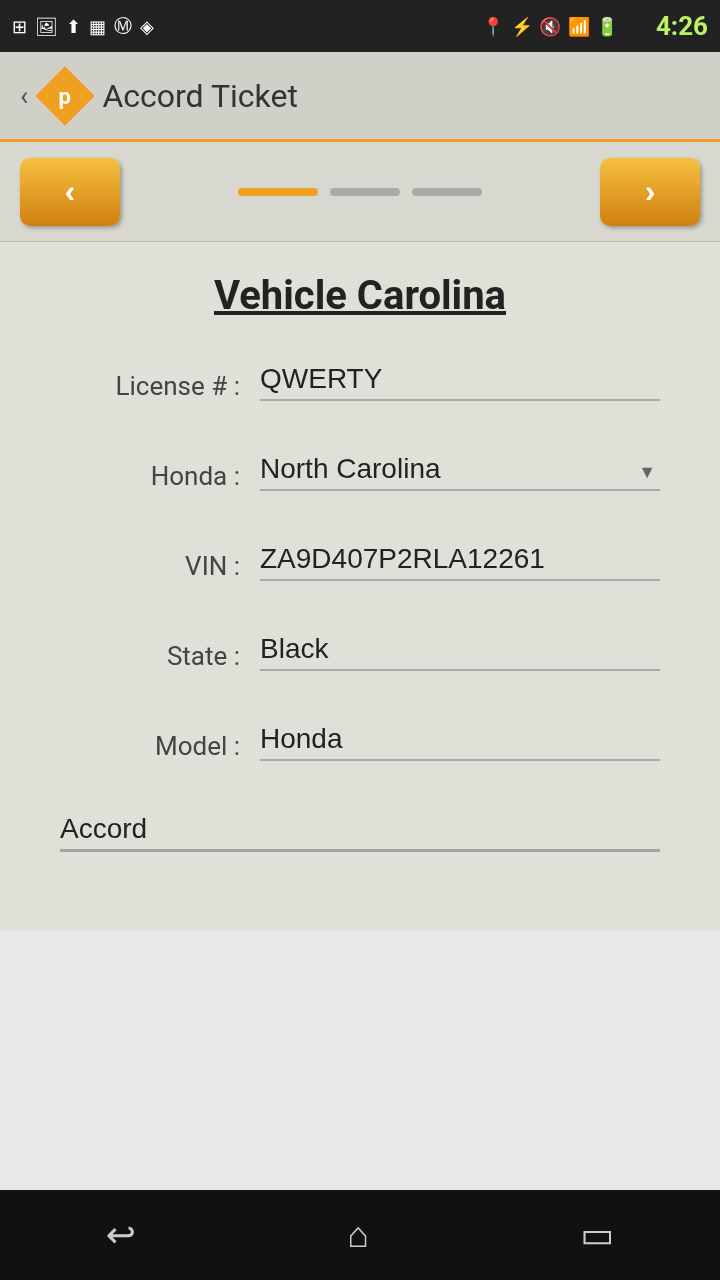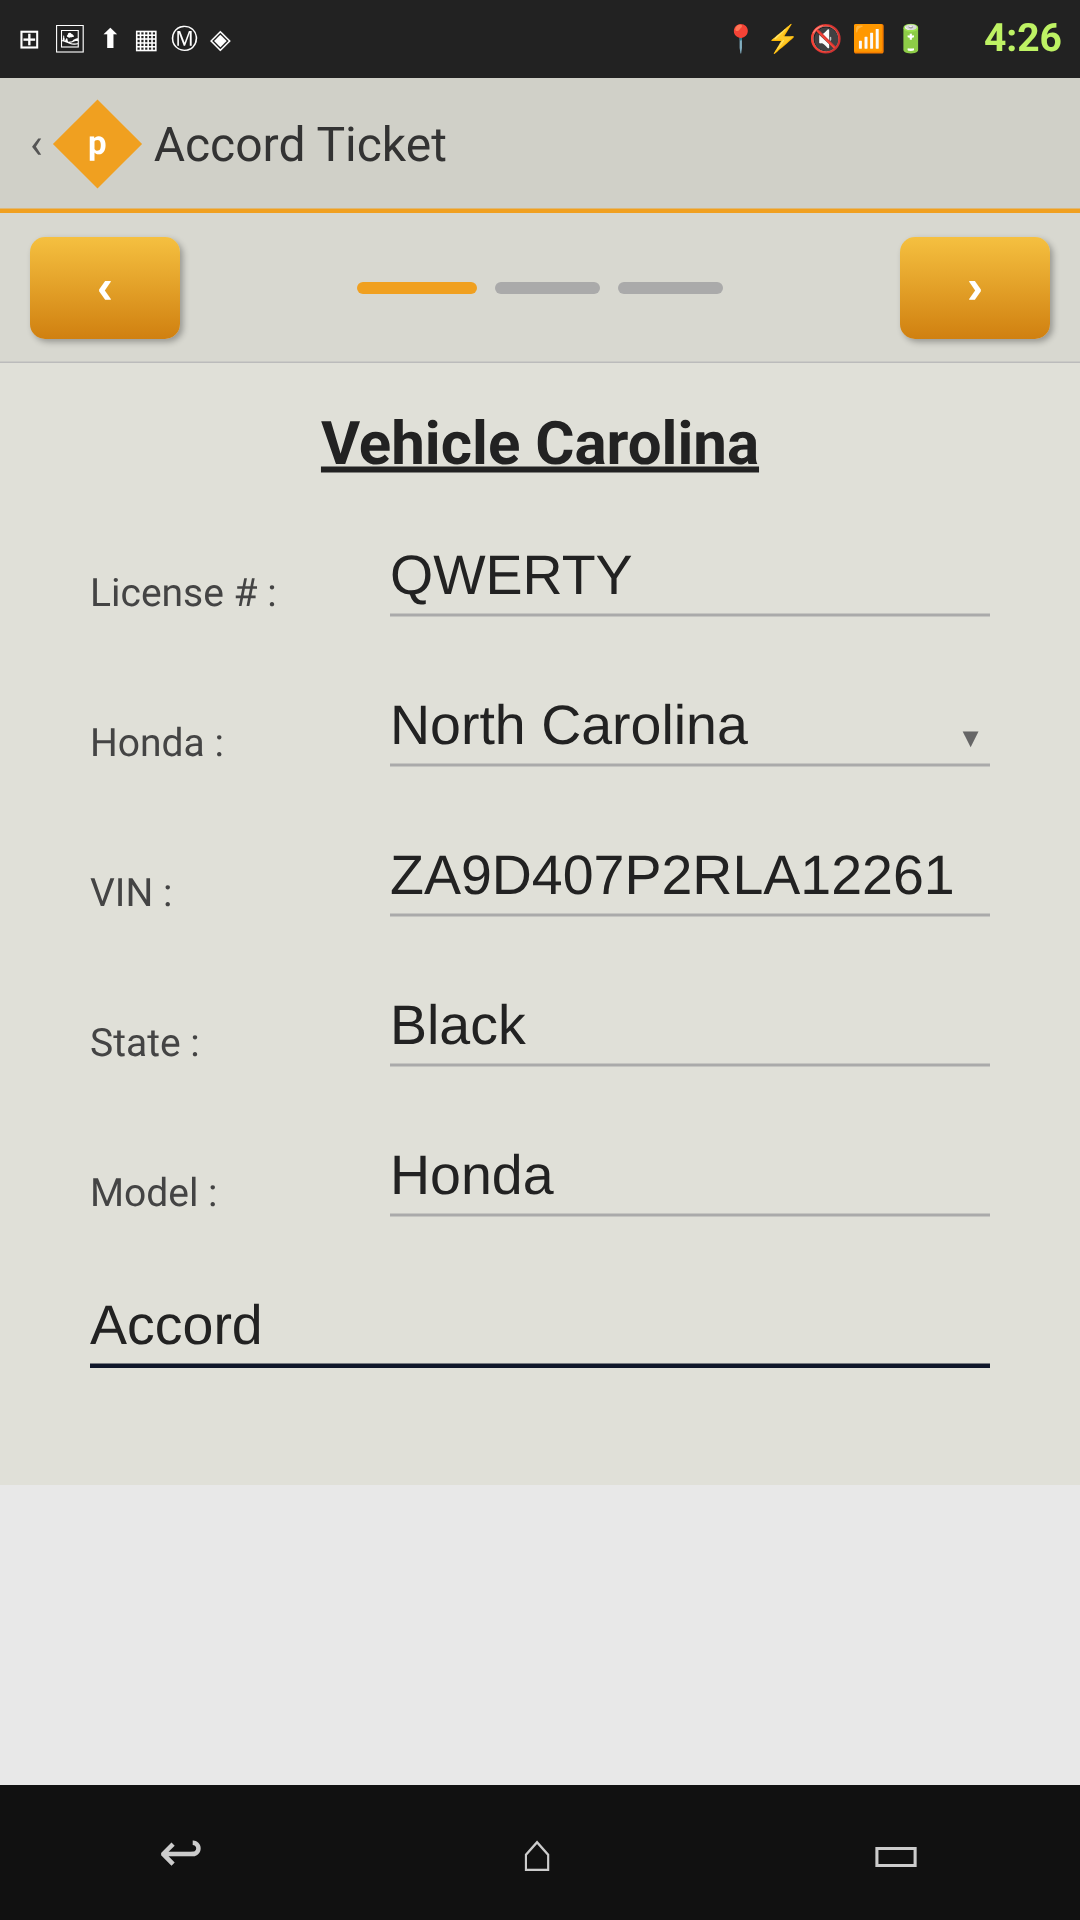--- a/index.html
+++ b/index.html
@@ -147,35 +147,35 @@
     
     .form-row {
       display: flex;
       align-items: flex-end;
       margin-bottom: 48px;
     }
     .form-label {
       width: 200px;
       font-size: 26px;
       color: #444;
-      text-align: left;
+      text-align: right;
       padding-right: 20px;
       flex-shrink: 0;
     }
     .form-input-wrap {
       flex: 1;
       border-bottom: 2px solid #aaa;
       position: relative;
     }
     .form-input-wrap.active-field {
-      border-bottom: 3px solid #0f172a;
+      border-bottom: 3px solid #a3a3a3;
     }
     .form-input {
       width: 100%;
-      font-size: 37px;
+      font-size: 28px;
       color: #222;
       background: transparent;
       border: none;
       outline: none;
       padding: 4px 0;
     }
     .form-dropdown-arrow {
       position: absolute;
       right: 4px;
       bottom: 6px;

